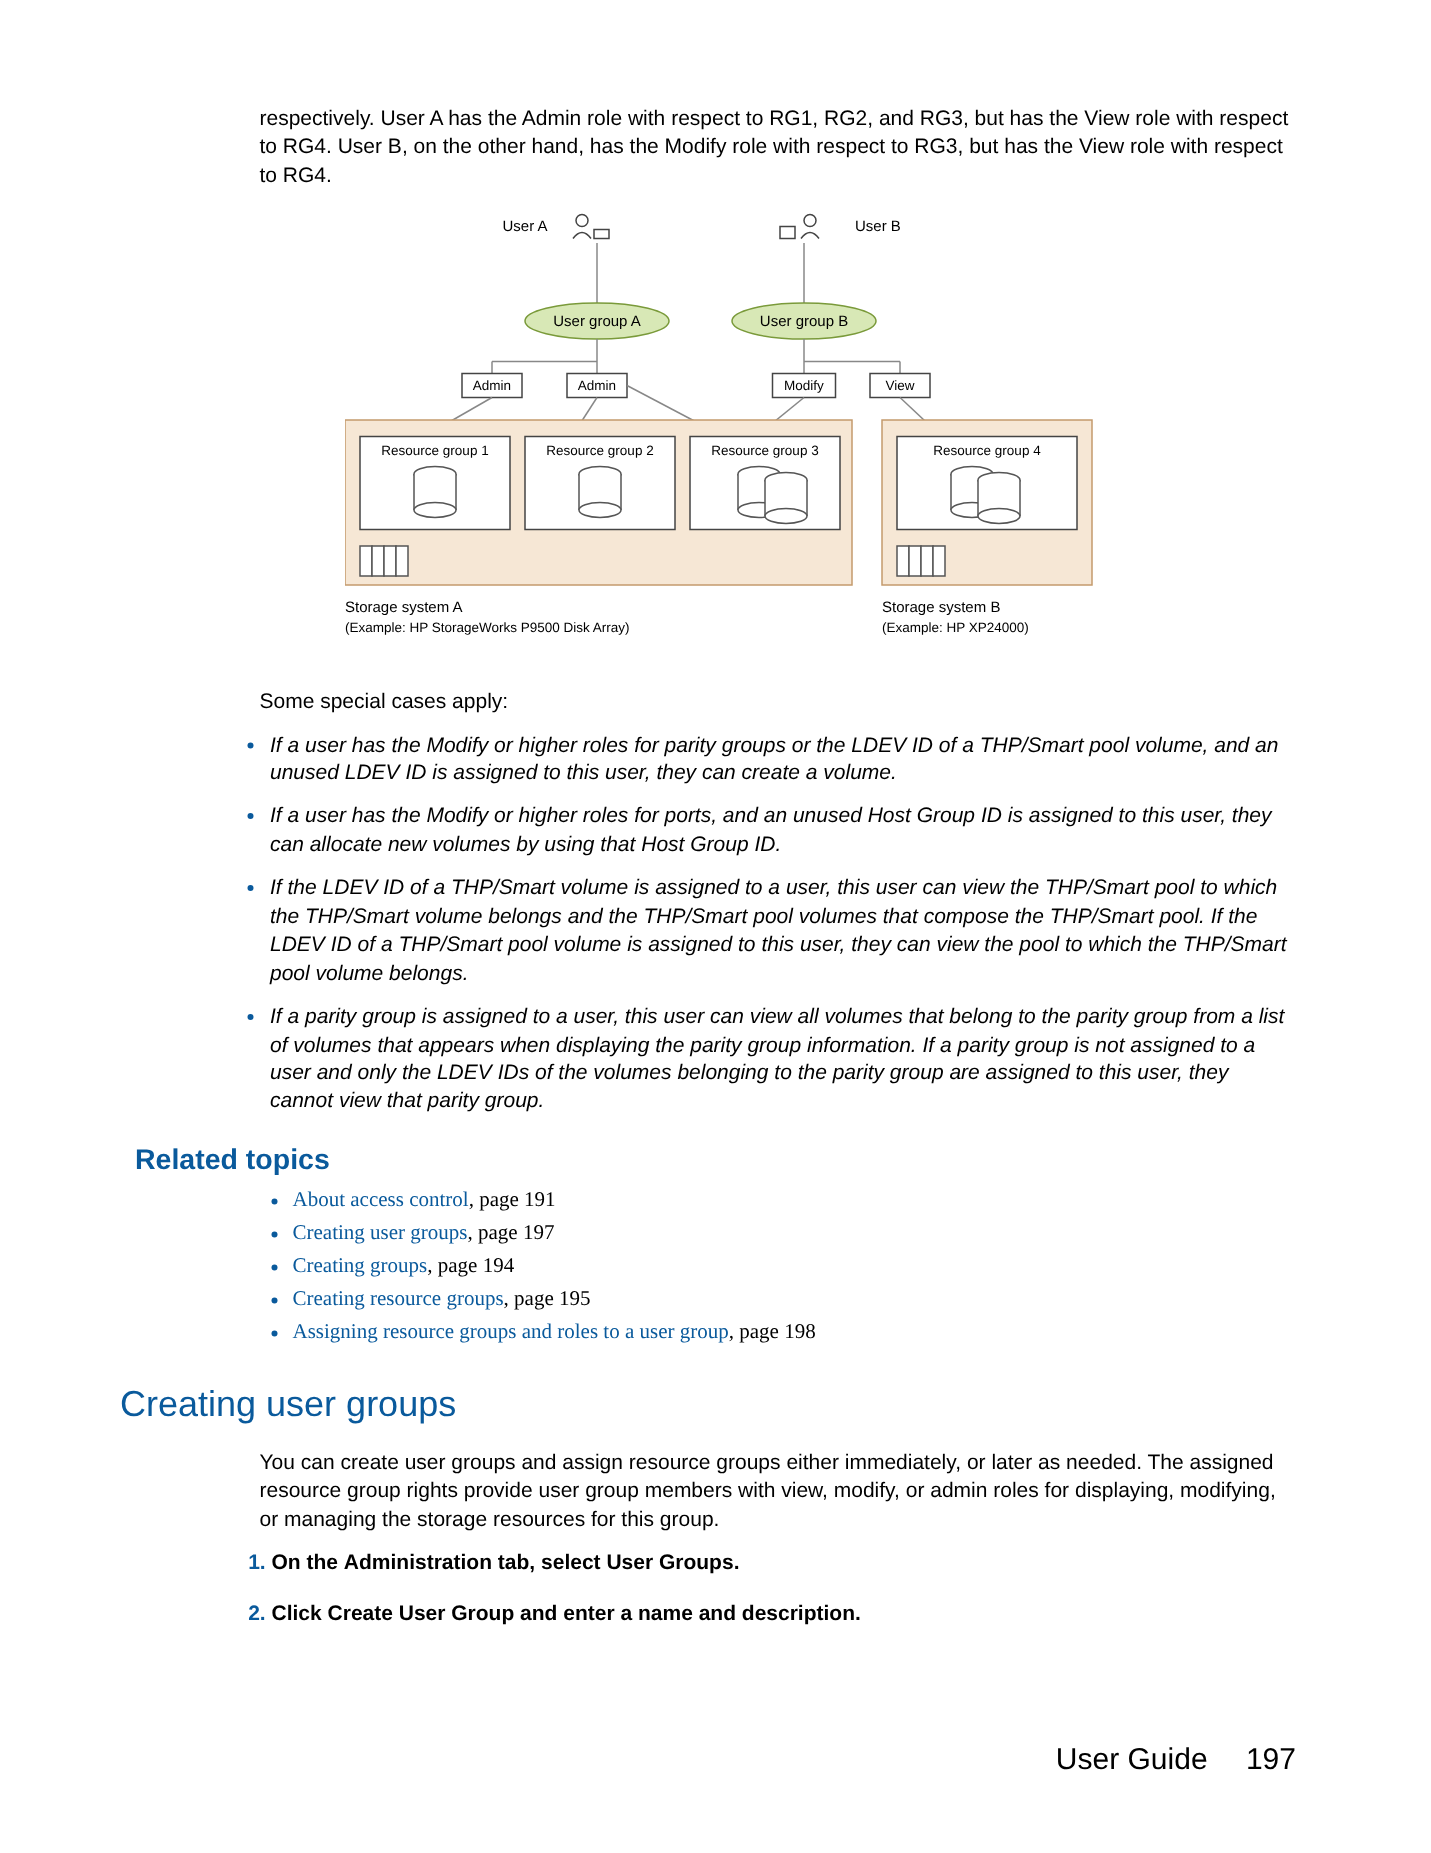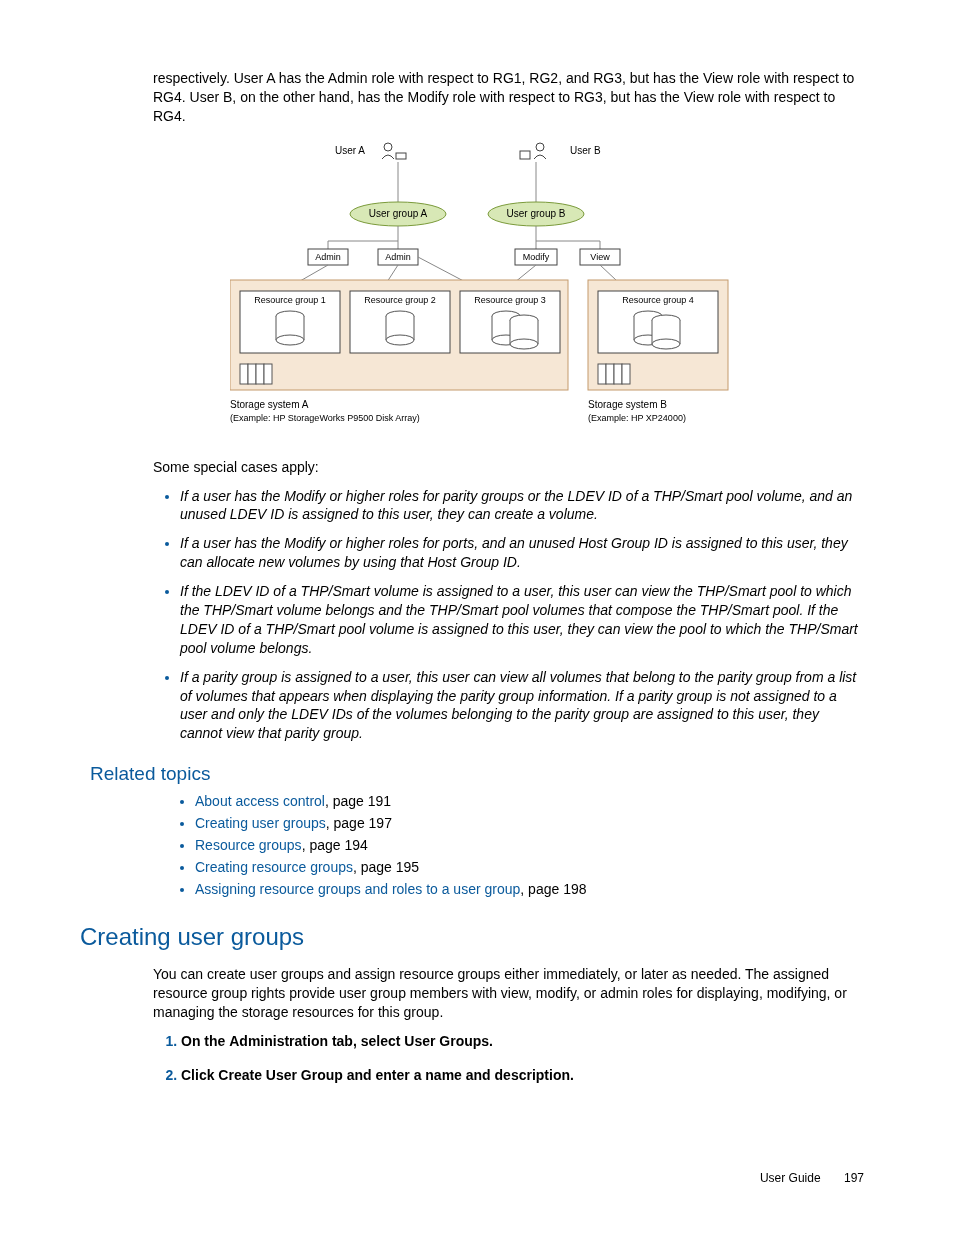--- a/index.html
+++ b/index.html
@@ -11,21 +11,21 @@
     background: #fff;
     width: 954px;
   }
   .page {
     padding: 55px 90px 50px 90px;
     box-sizing: border-box;
     min-height: 1235px;
     position: relative;
   }
   .body-text {
-    margin-left: 63px;
+    margin-left: 83px;
     line-height: 1.35;
     margin-bottom: 10px;
   }
   .diagram {
     margin: 10px 0 14px 65px;
     text-align: center;
   }
   ul.bullets {
     margin: 4px 0 14px 70px;
     padding-left: 20px;
@@ -34,35 +34,36 @@
     margin-bottom: 10px;
     line-height: 1.35;
     font-style: italic;
   }
   ul.bullets > li::marker {
     color: #0a5a9c;
   }
   .section-h2 {
     color: #0a5a9c;
     font-size: 19px;
-    font-weight: normal;
+    font-weight: bold;
     margin: 20px 0 8px 0;
   }
   .section-h1 {
     color: #0a5a9c;
     font-size: 24px;
     font-weight: normal;
     margin: 26px 0 10px -10px;
   }
   .related-list {
     margin: 4px 0 10px 85px;
     padding-left: 20px;
   }
   .related-list > li {
     margin-bottom: 6px;
+    font-family: Liberation Serif, serif;
   }
   .related-list > li::marker {
     color: #0a5a9c;
   }
   .link {
     color: #0a5a9c;
     text-decoration: none;
   }
   ol.steps {
     margin: 8px 0 10px 65px;
@@ -77,21 +78,21 @@
     color: #0a5a9c;
     font-weight: bold;
   }
   .step-sub {
     margin-top: 10px;
   }
   .footer {
     position: absolute;
     bottom: 50px;
     right: 90px;
-    font-size: 12px;
+    font-size: 20px;
   }
   .footer .pnum { margin-left: 20px; }
   
   .chip {
     fill: #d8e8b6;
     stroke: #7a9a3a;
     stroke-width: 1;
   }
   .rbox { fill: #fff; stroke: #444; stroke-width: 1;}
   .sbox { fill: #f6e7d5; stroke: #c49a6c; stroke-width: 1;}
@@ -221,21 +222,21 @@
   <li>If a user has the Modify or higher roles for parity groups or the LDEV ID of a THP/Smart pool volume, and an unused LDEV ID is assigned to this user, they can create a volume.</li>
   <li>If a user has the Modify or higher roles for ports, and an unused Host Group ID is assigned to this user, they can allocate new volumes by using that Host Group ID.</li>
   <li>If the LDEV ID of a THP/Smart volume is assigned to a user, this user can view the THP/Smart pool to which the THP/Smart volume belongs and the THP/Smart pool volumes that compose the THP/Smart pool. If the LDEV ID of a THP/Smart pool volume is assigned to this user, they can view the pool to which the THP/Smart pool volume belongs.</li>
   <li>If a parity group is assigned to a user, this user can view all volumes that belong to the parity group from a list of volumes that appears when displaying the parity group information. If a parity group is not assigned to a user and only the LDEV IDs of the volumes belonging to the parity group are assigned to this user, they cannot view that parity group.</li>
 </ul>
 
 <div class="section-h2">Related topics</div>
 <ul class="related-list">
   <li><a class="link">About access control</a><span>, page 191</span></li>
   <li><a class="link">Creating user groups</a><span>, page 197</span></li>
-  <li><a class="link">Resource groups</a><span>, page 194</span></li>
+  <li><a class="link">Creating groups</a><span>, page 194</span></li>
   <li><a class="link">Creating resource groups</a><span>, page 195</span></li>
   <li><a class="link">Assigning resource groups and roles to a user group</a><span>, page 198</span></li>
 </ul>
 
 <div class="section-h1">Creating user groups</div>
 
 <p class="body-text">You can create user groups and assign resource groups either immediately, or later as needed. The assigned resource group rights provide user group members with view, modify, or admin roles for displaying, modifying, or managing the storage resources for this group.</p>
 
 <ol class="steps">
   <li>

